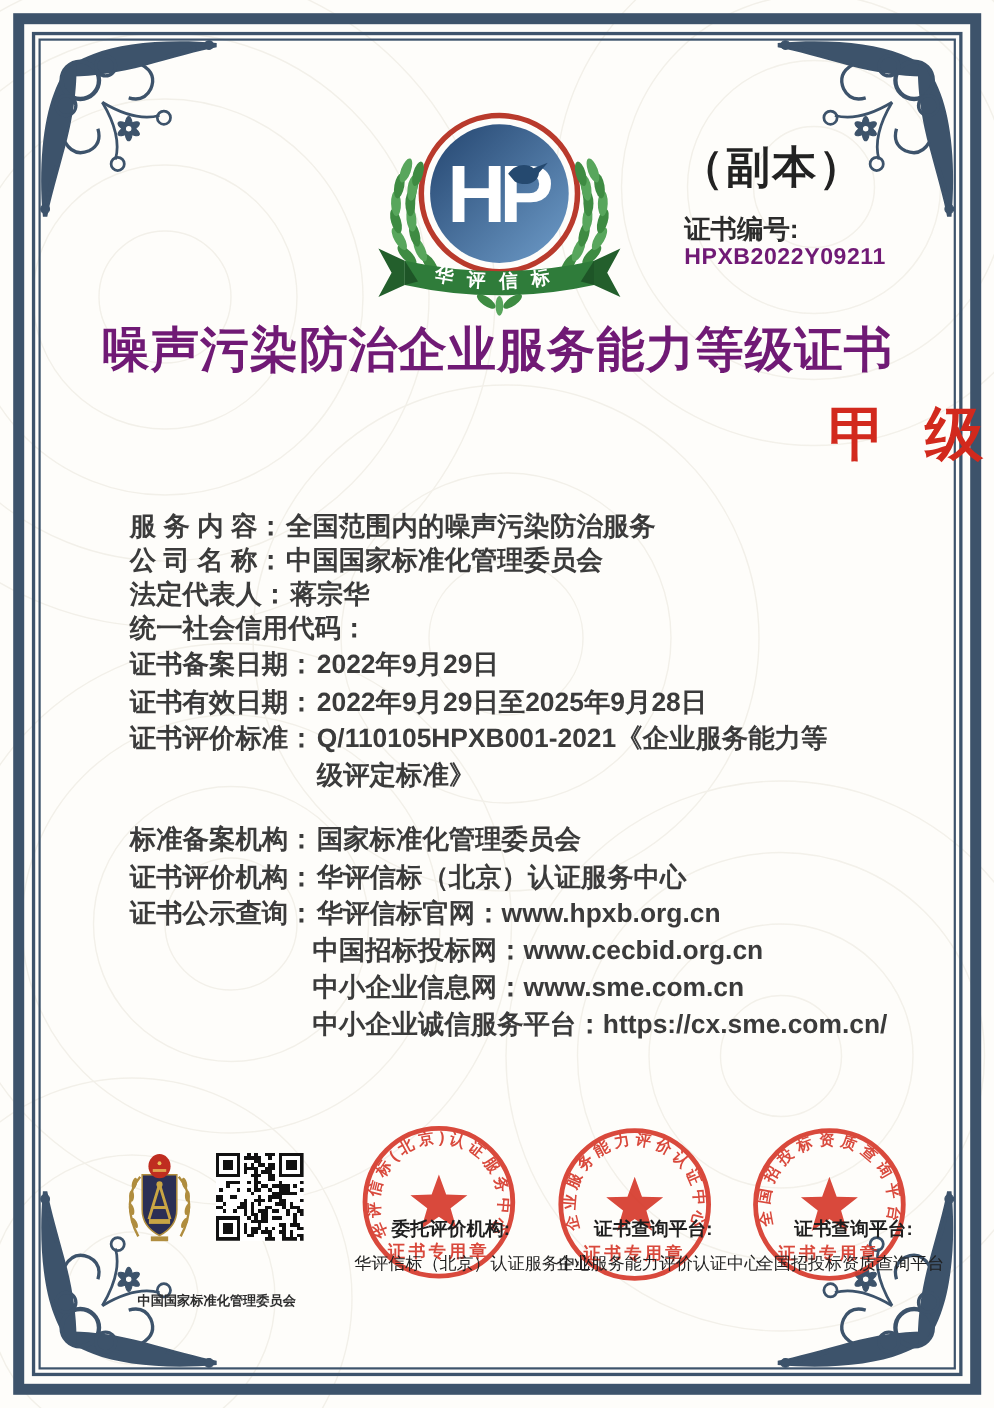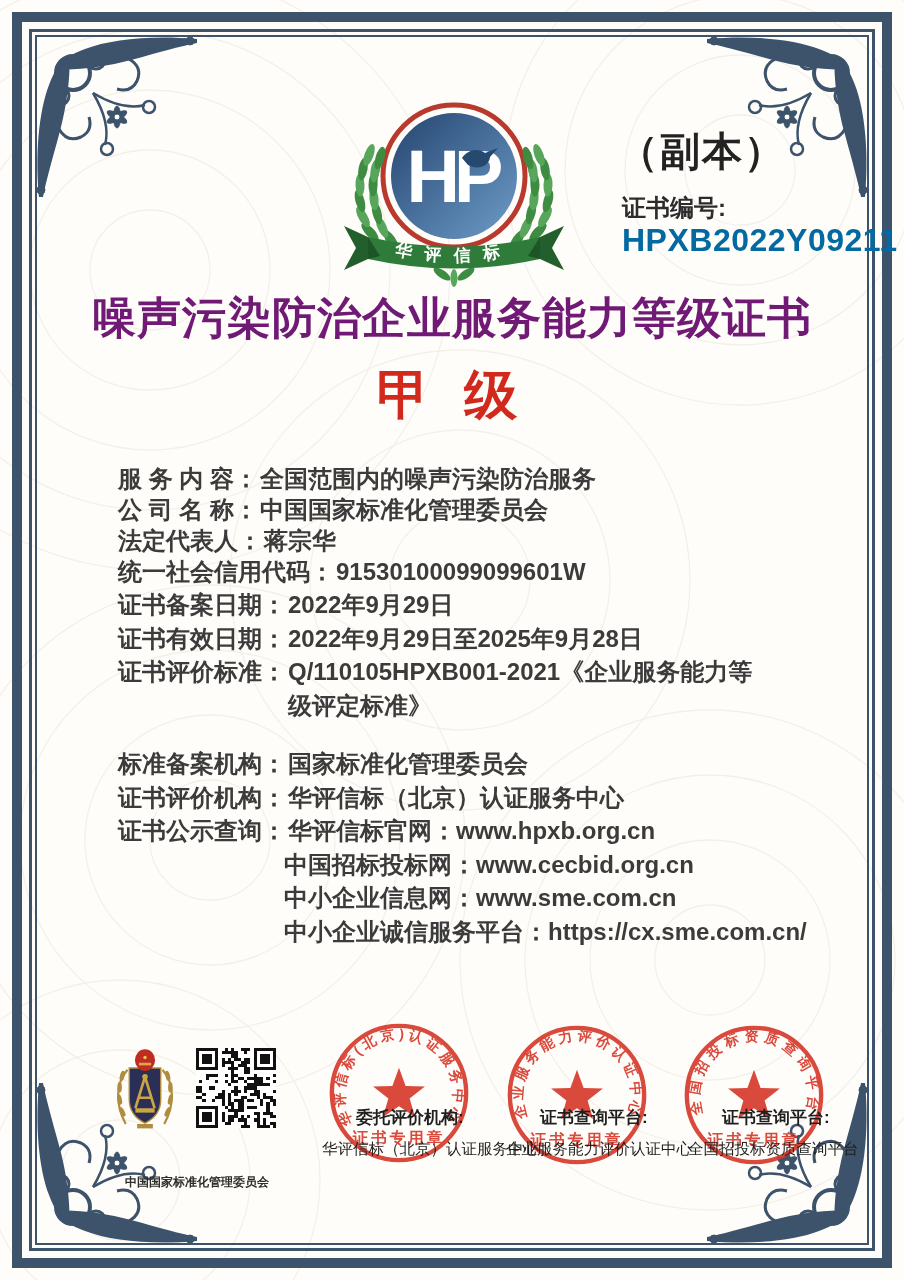--- a/index.html
+++ b/index.html
@@ -16,24 +16,24 @@
   .flourish{position:absolute;width:168px;height:168px;pointer-events:none;}
   .fl-tl{left:33px;top:33px;}
   .fl-tr{right:33px;top:33px;transform:scaleX(-1);}
   .fl-bl{left:33px;bottom:33px;transform:scaleY(-1);}
   .fl-br{right:33px;bottom:33px;transform:scale(-1,-1);}
   .bgtex{position:absolute;inset:0;opacity:.75;}
   
   .logo{position:absolute;left:334px;top:96px;width:240px;height:192px;}
   .copy{position:absolute;left:618px;top:124px;font-size:40px;font-weight:bold;color:#222;letter-spacing:2px;}
   .certno-label{position:absolute;left:622px;top:192px;font-size:24px;font-weight:bold;color:#2c2c2c;}
-  .certno-value{position:absolute;left:622px;top:222px;font-size:32px;font-weight:bold;color:#0369a1;letter-spacing:.5px;}
+  .certno-value{position:absolute;left:622px;top:222px;font-size:21px;font-weight:bold;color:#701a75;letter-spacing:.5px;}
   .title{position:absolute;left:0;top:289px;width:904px;margin:0;text-align:center;
          font-size:44px;font-weight:bold;color:#701a75;letter-spacing:1px;}
-  .grade{position:absolute;left:0;top:360px;width:904px;text-align:center;
+  .grade{position:absolute;left:0;top:360px;width:904px;text-align:right;
          font-size:53px;font-weight:bold;color:#d2291d;letter-spacing:10px;}
   
   .grp{position:absolute;left:118px;width:700px;}
   .g1{top:443px;line-height:31px;margin-top:20px;}
   .g2{top:588px;line-height:33.5px;}
   .g3{top:747px;line-height:33.6px;}
   .row{display:flex;align-items:flex-start;}
   .lbl,.val{font-size:24px;font-weight:600;color:#3b3b3b;white-space:nowrap;}
   .val{margin-left:2px;}
   .val-wrap{white-space:normal;width:478px;}
@@ -221,21 +221,20 @@
     <div class="row">
         <span class="lbl">公 司 名 称：</span>
         <span class="val">中国国家标准化管理委员会</span>
       </div>
     <div class="row">
         <span class="lbl">法定代表人：</span>
         <span class="val">蒋宗华</span>
       </div>
     <div class="row">
         <span class="lbl">统一社会信用代码：</span>
-        <span class="val">91530100099099601W</span>
       </div>
   </div>
 
   <div class="grp g2">
     <div class="row">
         <span class="lbl">证书备案日期：</span>
         <span class="val">2022年9月29日</span>
       </div>
     <div class="row">
         <span class="lbl">证书有效日期：</span>

